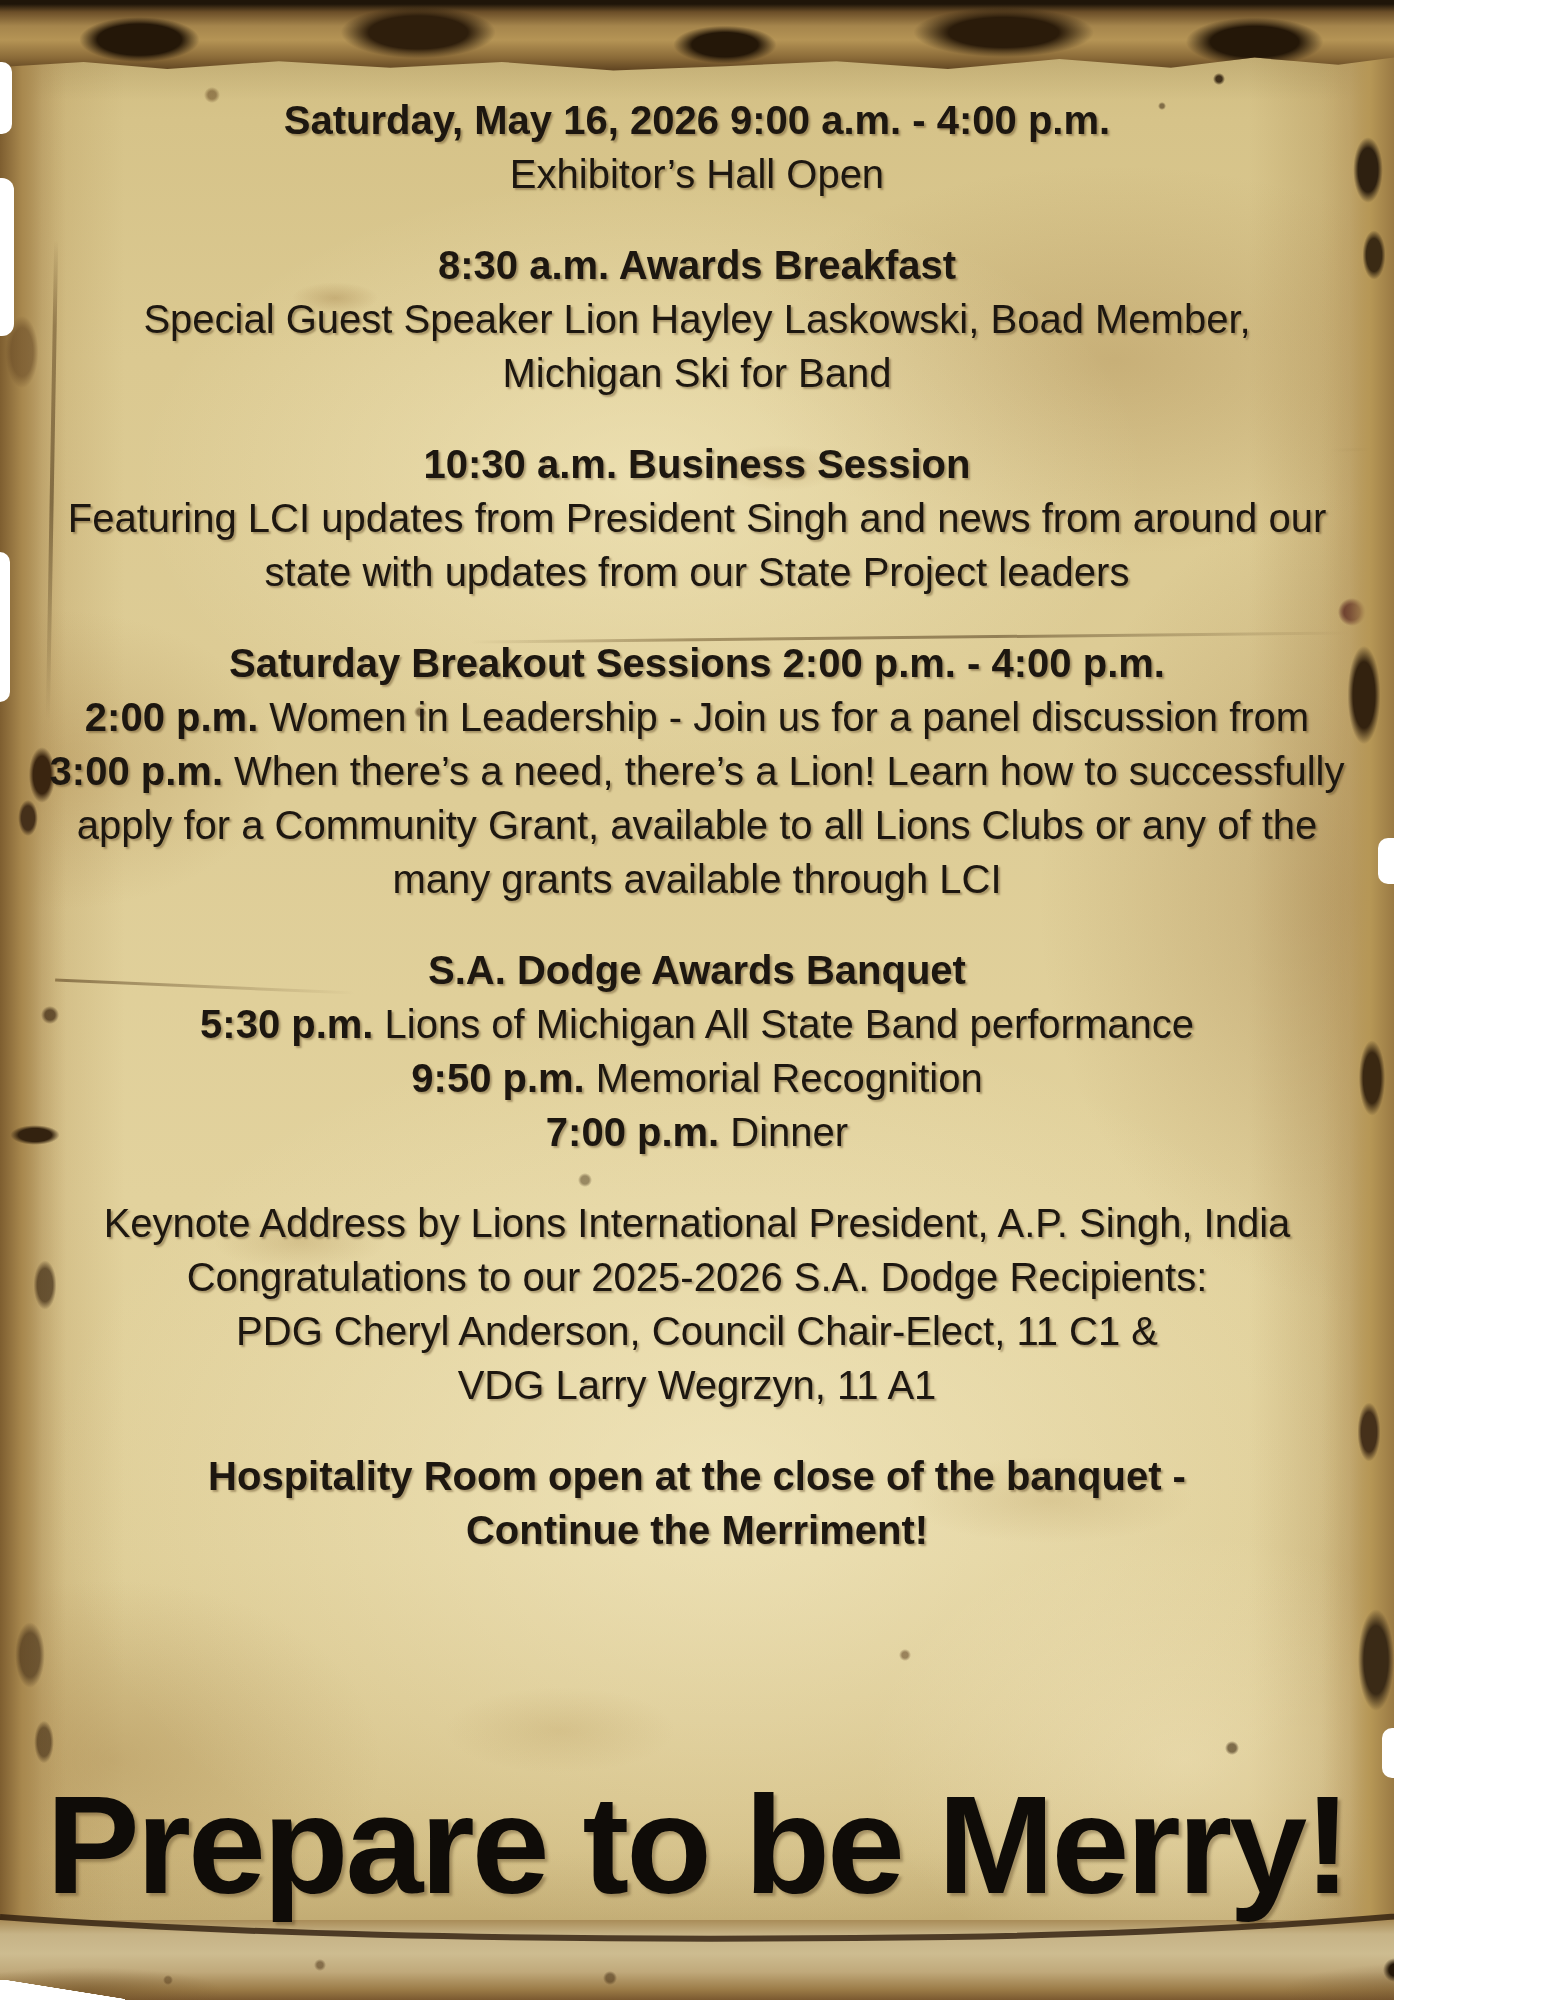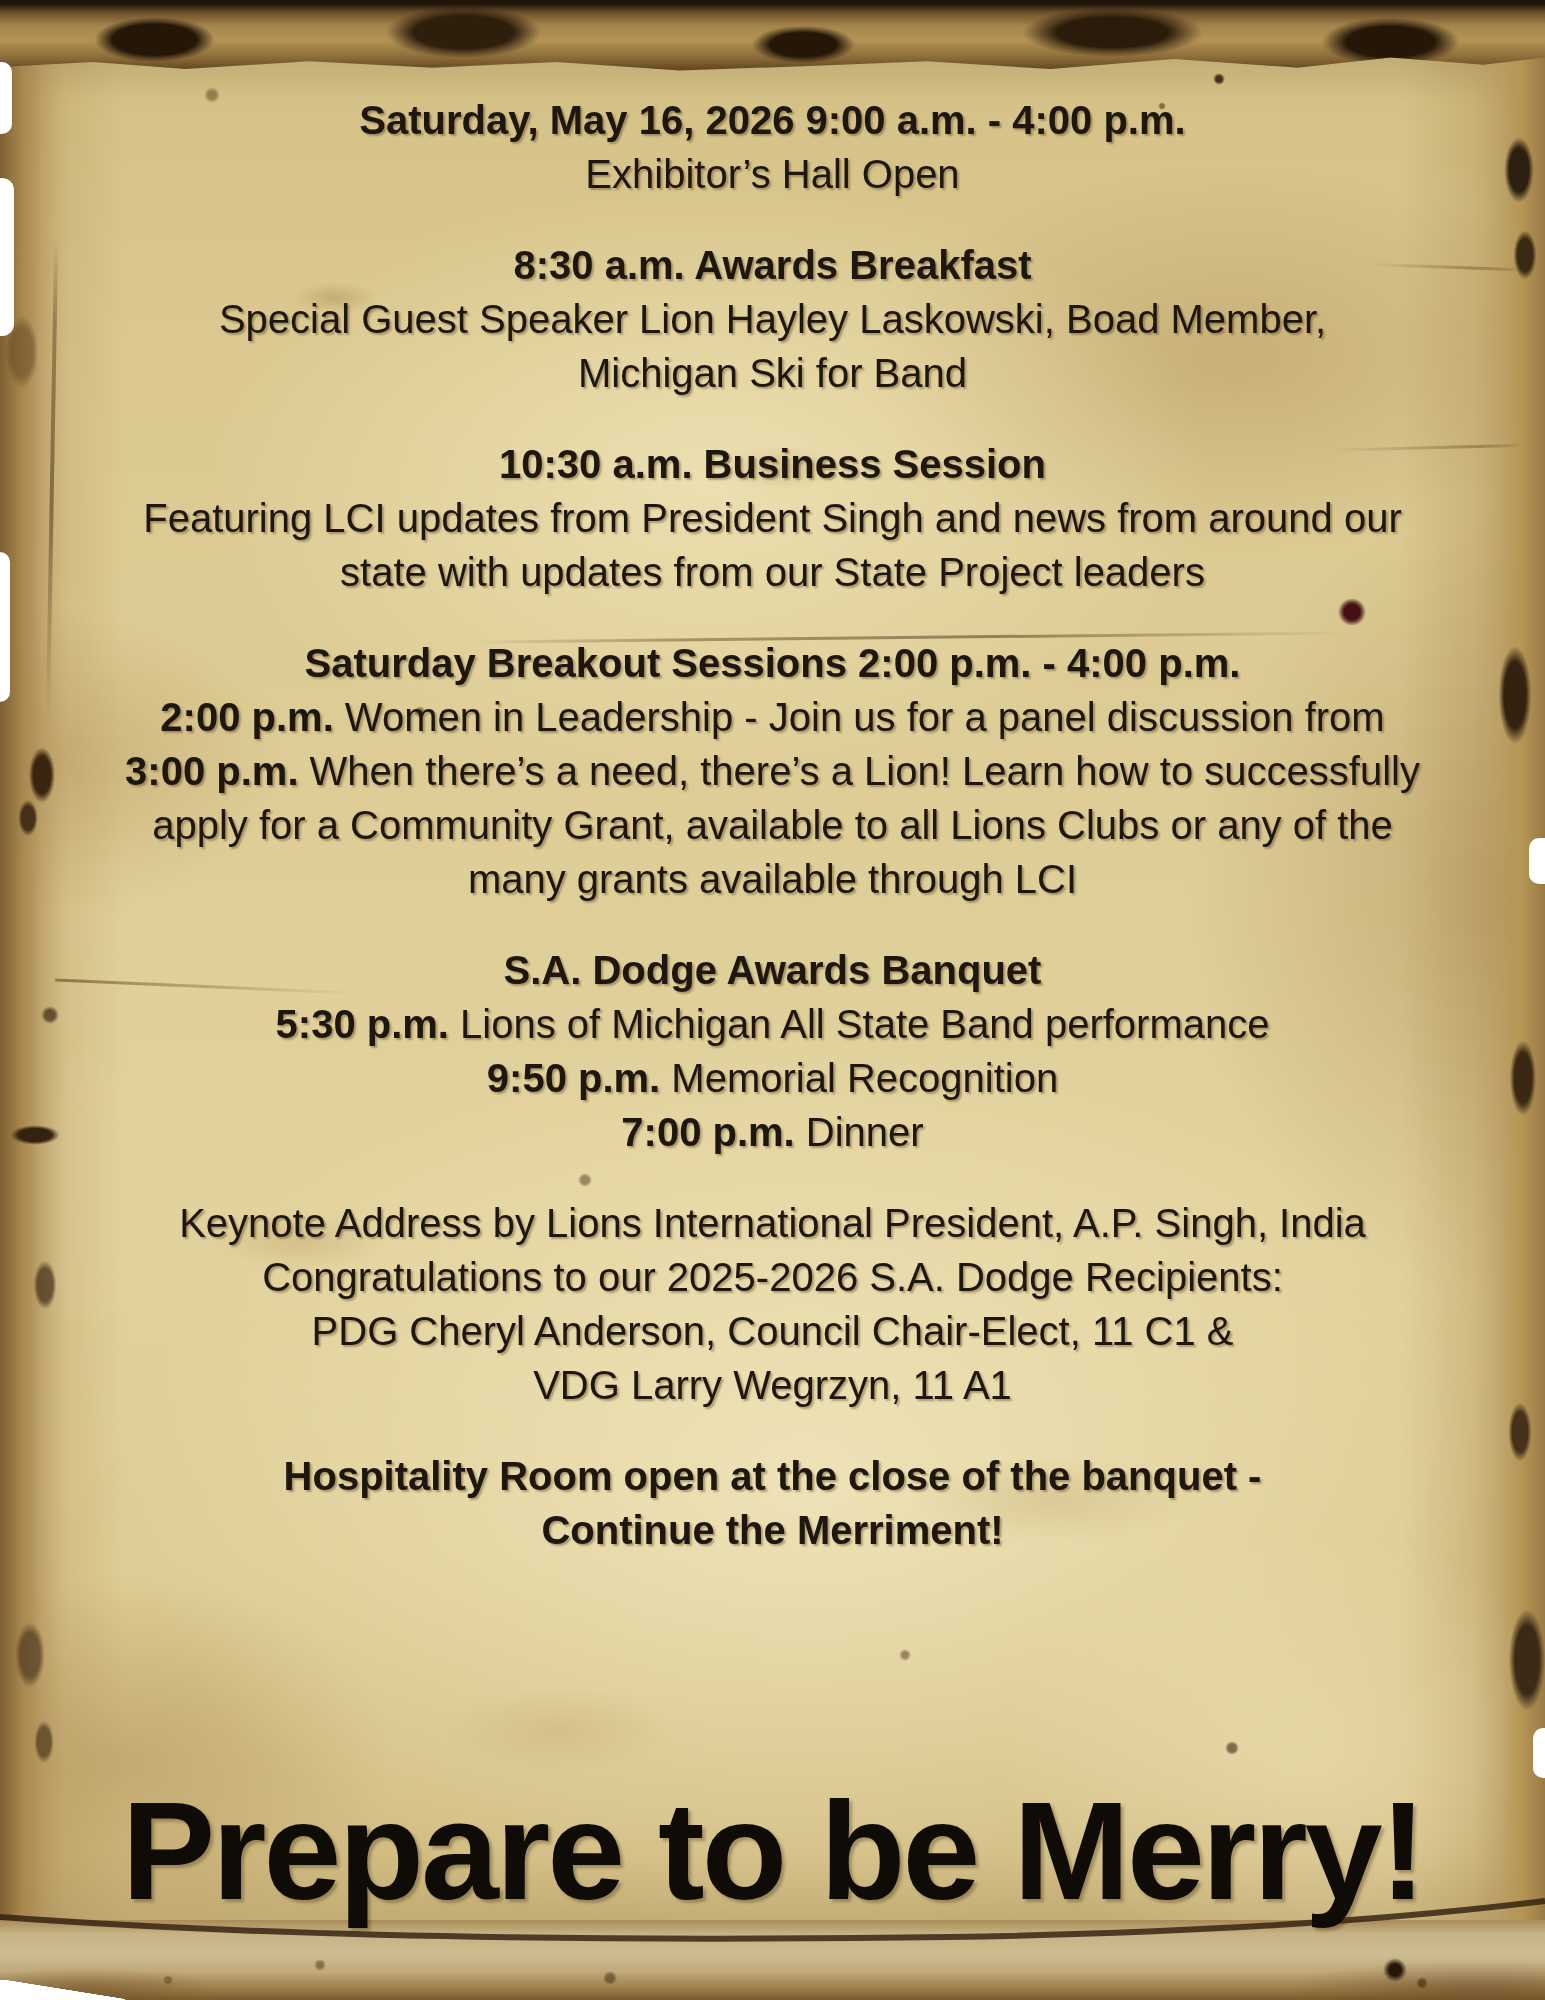--- a/index.html
+++ b/index.html
@@ -1,17 +1,17 @@
 <!DOCTYPE html>
 <html style="--ink: #1d1710; --headline-ink: #0f0c08;"><head>
 <meta charset="utf-8">
 <style>
   html,body { margin:0; padding:0; background:#ffffff; }
   .page {
-    position:relative; width:1545px; height:2000px; overflow:hidden;
+    position:relative; width:1394px; height:2000px; overflow:hidden;
     background:#ffffff;
     font-family:"Liberation Sans", sans-serif;
   }
   
   .parchment {
     position:absolute; inset:0;
     background-image:
       radial-gradient(ellipse 700px 420px at 46% 24%, rgba(252,244,206,.50), rgba(252,244,206,0) 72%),
       radial-gradient(ellipse 900px 620px at 52% 74%, rgba(250,242,208,.55), rgba(250,242,208,0) 75%),
       radial-gradient(ellipse 420px 300px at 85% 88%, rgba(244,232,192,.50), rgba(244,232,192,0) 75%),
@@ -118,21 +118,21 @@
   .schedule {
     position:absolute; z-index:5; left:40px; right:40px; top:93px;
     text-align:center; font-size:40px; line-height:54px;
     color:var(--ink, #1d1710);
     text-shadow:2px 2px 2px rgba(80,58,24,.40);
   }
   .schedule .para { margin:0 0 37px 0; }
   .schedule .line { white-space:nowrap; }
   .schedule .b { font-weight:bold; }
   .headline {
-    position:absolute; z-index:5; left:0; right:0; top:1768px; margin:6px;
+    position:absolute; z-index:5; left:0; right:0; top:1768px; margin:0;
     text-align:center; white-space:nowrap;
     font-family:"Liberation Sans", sans-serif;
     font-weight:bold; font-size:140px; line-height:1.1; letter-spacing:-3px;
     color:var(--headline-ink, #0f0c08);
     text-shadow:3px 3px 3px rgba(70,50,20,.35);
   }
 </style>
 </head>
 <body>
 

